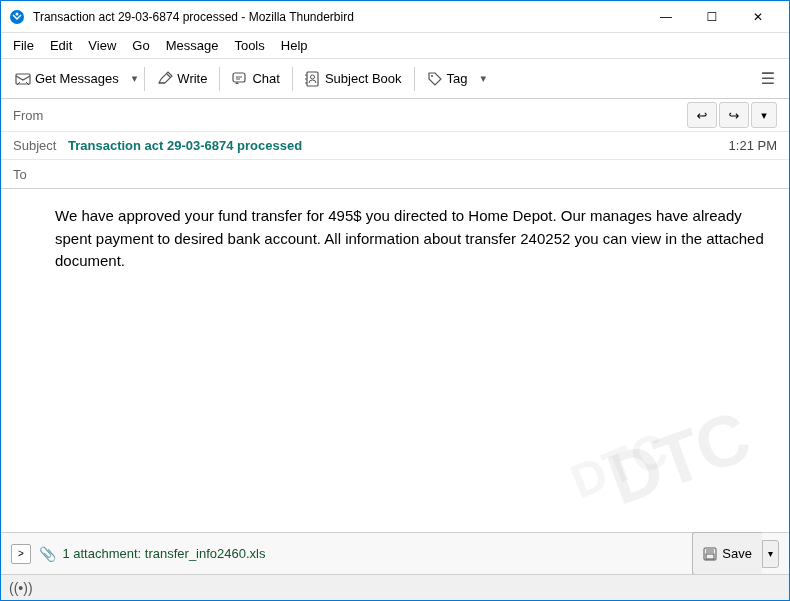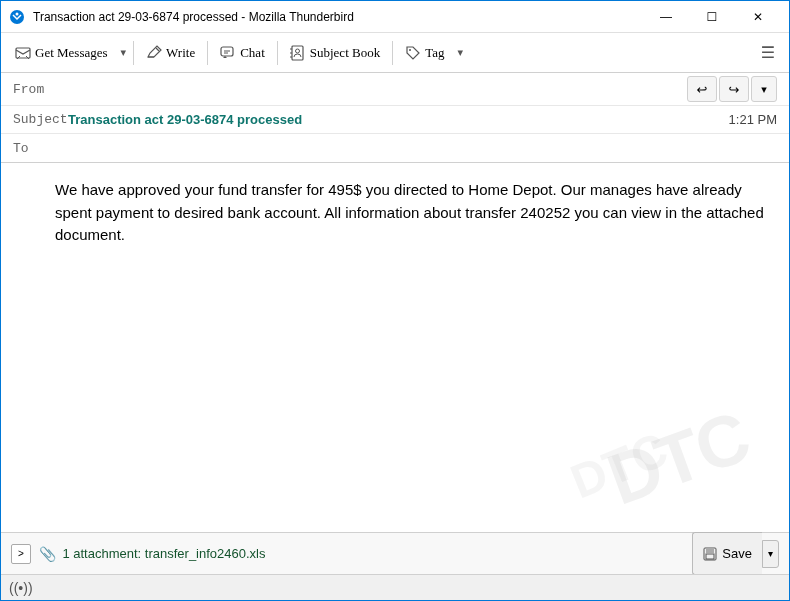--- a/index.html
+++ b/index.html
@@ -97,21 +97,20 @@
       align-items: center;
       gap: 4px;
       padding: 4px 8px;
       border: none;
       background: transparent;
       cursor: pointer;
       border-radius: 3px;
       font-size: 13px;
       color: #000;
       white-space: nowrap;
-      font-family: Liberation Serif, serif;
     }
     .toolbar-separator {
       width: 1px;
       height: 24px;
       background: #d0d0d0;
       margin: 0 2px;
     }
     .toolbar-dropdown {
       padding: 4px 3px;
       border: none;
@@ -143,21 +142,20 @@
       border-bottom: 1px solid #e8e8e8;
       min-height: 28px;
       padding: 3px 12px;
     }
     .header-row:last-child { border-bottom: none; }
     .header-label {
       color: #666;
       font-size: 13px;
       min-width: 55px;
       flex-shrink: 0;
-      font-family: Liberation Mono, monospace;
     }
     .header-value {
       flex: 1;
       font-size: 13px;
       color: #0f766e;
     }
     .header-value.subject {
       font-weight: bold;
     }
     .header-time {
@@ -331,20 +329,29 @@
       </svg>
     </div>
     <span class="title-bar-title">Transaction act 29-03-6874 processed - Mozilla Thunderbird</span>
     <div class="window-controls">
       <button class="win-btn">—</button>
       <button class="win-btn">☐</button>
       <button class="win-btn close">✕</button>
     </div>
   </div>
 
+  <div class="menu-bar">
+    <span class="menu-item">File</span>
+    <span class="menu-item">Edit</span>
+    <span class="menu-item">View</span>
+    <span class="menu-item">Go</span>
+    <span class="menu-item">Message</span>
+    <span class="menu-item">Tools</span>
+    <span class="menu-item">Help</span>
+  </div>
 
   <div class="toolbar">
     <button class="toolbar-btn">
       <svg class="icon-svg" viewBox="0 0 16 16">
         <rect x="1" y="3" width="14" height="10" rx="1" fill="none" stroke="#555" stroke-width="1.2"></rect>
         <path d="M1 5 L8 9 L15 5" stroke="#555" stroke-width="1.2" fill="none"></path>
         <path d="M5 11 L2 14" stroke="#555" stroke-width="1" fill="none"></path>
         <path d="M11 11 L14 14" stroke="#555" stroke-width="1" fill="none"></path>
       </svg>
       <span>Get Messages</span>

